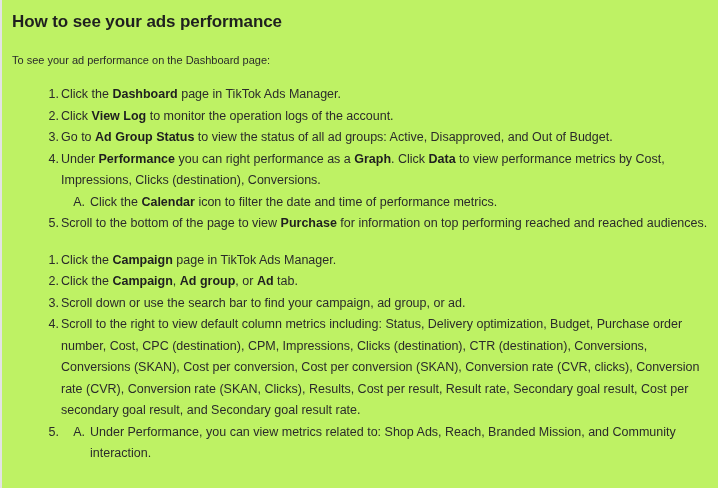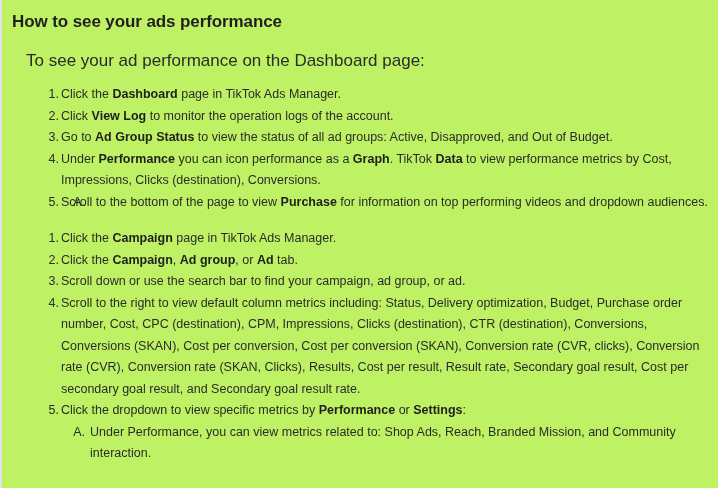--- a/index.html
+++ b/index.html
@@ -31,23 +31,23 @@
   }
   h1.doc-title {
     font-size: 17px;
     font-weight: bold;
     color: #1f1f1f;
     margin: 0 0 19px 0;
     line-height: 22px;
     letter-spacing: -0.1px;
   }
   p.lead {
-    font-size: 17px;
+    font-size: 11px;
     line-height: 17px;
-    margin: 0 0 15px 14px;
+    margin: 0 0 15px 0;
     color: #2b2b2b;
   }
   ol.steps {
     list-style: none;
     margin: 0 0 0 0;
     padding: 0;
   }
   ol.steps > li {
     font-size: 12.5px;
     line-height: 21.5px;
@@ -111,28 +111,28 @@
           <li>
             <span class="marker">2.</span>
             <span class="body"><span>Click </span><b>View Log</b><span> to monitor the operation logs of the account.</span></span>
           </li>
           <li>
             <span class="marker">3.</span>
             <span class="body"><span>Go to </span><b>Ad Group Status</b><span> to view the status of all ad groups: Active, Disapproved, and Out of Budget.</span></span>
           </li>
           <li>
             <span class="marker">4.</span>
-            <span class="body"><span>Under </span><b>Performance</b><span> you can icon performance as a </span><b>Graph</b><span>. TikTok </span><b>Data</b><span> to view performance metrics by Cost, Impressions, Clicks (destination), Conversions.</span></span>
+            <span class="body"><span>Under </span><b>Performance</b><span> you can right performance as a </span><b>Graph</b><span>. Click </span><b>Data</b><span> to view performance metrics by Cost, Impressions, Clicks (destination), Conversions.</span></span>
             <ol class="sub">
-              <li><span class="marker">A.</span></li>
+              <li><span class="marker">A.</span><span><span>Click the </span><b>Calendar</b><span> icon to filter the date and time of performance metrics.</span></span></li>
             </ol>
           </li>
           <li>
             <span class="marker">5.</span>
-            <span class="body"><span>Scroll to the bottom of the page to view </span><b>Purchase</b><span> for information on top performing videos and dropdown audiences.</span></span>
+            <span class="body"><span>Scroll to the bottom of the page to view </span><b>Purchase</b><span> for information on top performing reached and reached audiences.</span></span>
           </li>
         </ol>
         <div class="gap"></div>
         <ol class="steps">
           <li>
             <span class="marker">1.</span>
             <span class="body"><span>Click the </span><b>Campaign</b><span> page in TikTok Ads Manager.</span></span>
           </li>
           <li>
             <span class="marker">2.</span>
@@ -141,21 +141,20 @@
           <li>
             <span class="marker">3.</span>
             <span class="body"><span>Scroll down or use the search bar to find your campaign, ad group, or ad.</span></span>
           </li>
           <li>
             <span class="marker">4.</span>
             <span class="body"><span>Scroll to the right to view default column metrics including: Status, Delivery optimization, Budget, Purchase order number, Cost, CPC (destination), CPM, Impressions, Clicks (destination), CTR (destination), Conversions, Conversions (SKAN), Cost per conversion, Cost per conversion (SKAN), Conversion rate (CVR, clicks), Conversion rate (CVR), Conversion rate (SKAN, Clicks), Results, Cost per result, Result rate, Secondary goal result, Cost per secondary goal result, and Secondary goal result rate.</span></span>
           </li>
           <li>
             <span class="marker">5.</span>
-            <span class="body"><span>Click the dropdown to view specific metrics by </span><b>Performance</b><span> or </span><b>Settings</b><span>:</span></span>
             <ol class="sub">
               <li><span class="marker">A.</span><span><span>Under Performance, you can view metrics related to: Shop Ads, Reach, Branded Mission, and Community interaction.</span></span></li>
             </ol>
           </li>
         </ol>
       </div>
   </div>
 </div>
 
 </body></html>

